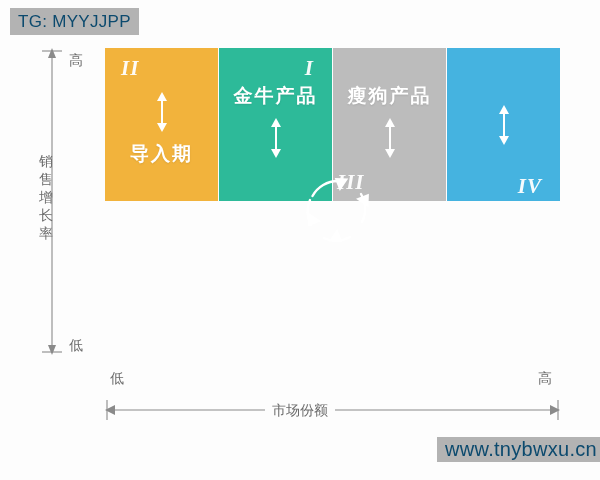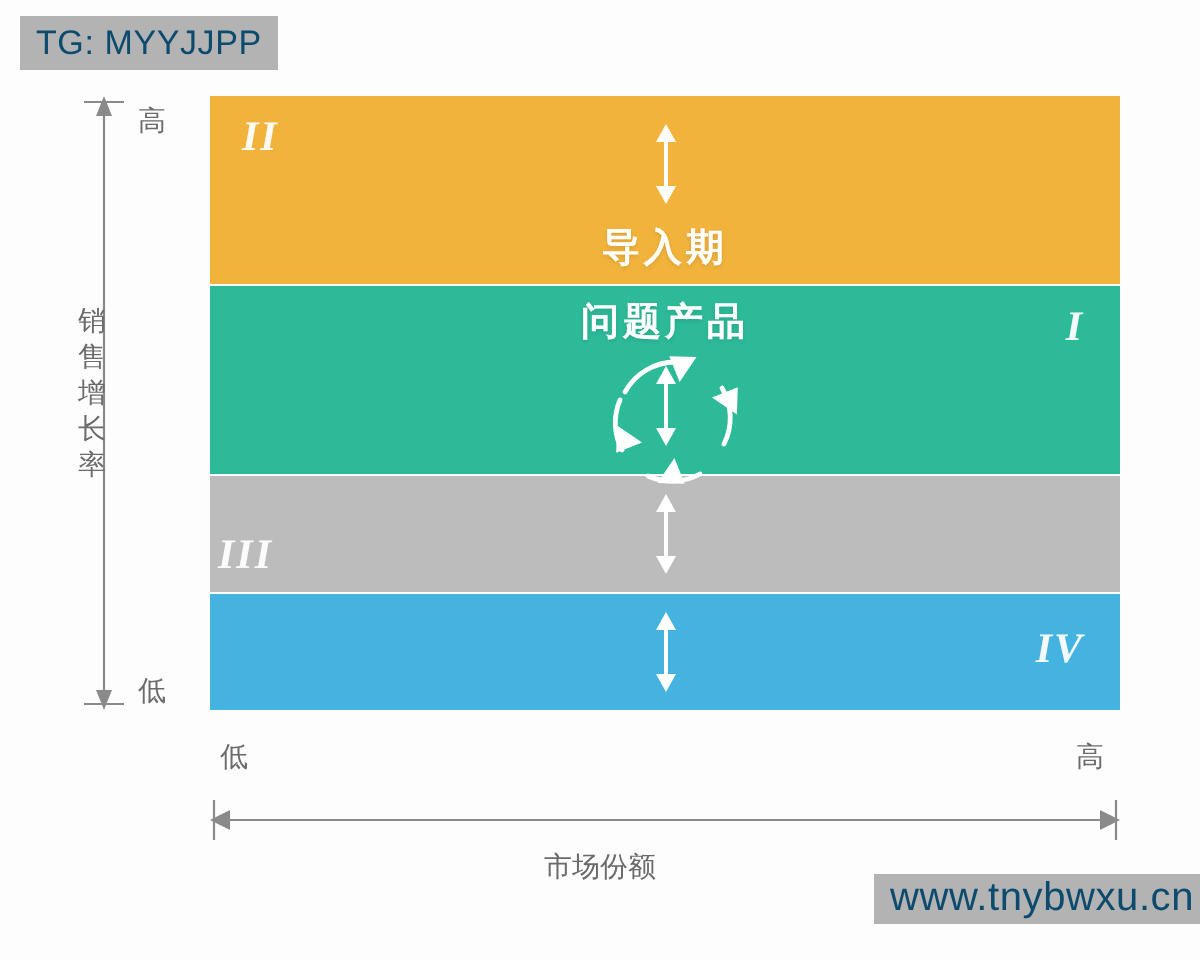--- a/index.html
+++ b/index.html
@@ -32,21 +32,21 @@
   #wm-bottom { left: 437px; top: 437px; font-size: 20px; line-height: 25px; }
 
   
   .matrix {
     position: absolute;
     left: 105px;
     top: 48px;
     width: 455px;
     height: 307px;
     display: grid;
-    grid-template-columns: 1fr;
+    grid-template-columns: 1fr 1fr 1fr 1fr;
     grid-template-rows: 1fr 1fr;
     gap: 1px;
     background: #fdfdfd;
   }
   .quad {
     position: relative;
     display: flex;
     flex-direction: column;
     align-items: center;
     justify-content: center;
@@ -78,21 +78,21 @@
     font-family: "Liberation Serif", "DejaVu Serif", serif;
     font-style: italic;
     font-size: 21px;
     font-weight: bold;
     letter-spacing: 1px;
     opacity: 0.95;
   }
   .n-tl { left: 16px;  top: 8px; }
   .n-tr { right: 18px; top: 8px; }
   .n-bl { left: 4px;  bottom: 6px; }
-  .n-br { right: 18px; bottom: 18px; }
+  .n-br { right: 18px; bottom: 2px; }
 
   
   .cycle {
     position: absolute;
     left: 298px;
     top: 170px;
     width: 80px;
     height: 80px;
     pointer-events: none;
   }
@@ -144,21 +144,20 @@
     position: absolute;
     left: 0;
     top: 400px;
     width: 600px;
     text-align: center;
     color: #6b6b6b;
     font-family: "DejaVu Sans", "Liberation Sans", sans-serif;
     font-size: 14px;
     line-height: 20px;
     background: transparent;
-    margin-top: 24px;
   }
   .x-title span {
     background: #fdfdfd;
     padding: 0 7px;
   }
 </style>
 </head>
 <body>
 
 <div class="watermark" id="wm-top">TG: MYYJJPP</div>
@@ -193,32 +192,33 @@
         <line x1="7" y1="5" x2="7" y2="35" stroke="#ffffff" stroke-width="2"></line>
         <polygon points="7,0 2,9 12,9" fill="#ffffff"></polygon>
         <polygon points="7,40 2,31 12,31" fill="#ffffff"></polygon>
       </svg>
     </div>
     <div class="q-label">导入期</div>
   </div>
 
   <div class="quad q-tr">
     <div class="numeral n-tr">I</div>
-    <div class="q-label">问题产品</div>
+    <div class="q-label">金牛产品</div>
     <div class="q-arrow">
       <svg width="14" height="40" viewBox="0 0 14 40">
         <line x1="7" y1="5" x2="7" y2="35" stroke="#ffffff" stroke-width="2"></line>
         <polygon points="7,0 2,9 12,9" fill="#ffffff"></polygon>
         <polygon points="7,40 2,31 12,31" fill="#ffffff"></polygon>
       </svg>
     </div>
   </div>
 
   <div class="quad q-bl">
     <div class="numeral n-bl">III</div>
+    <div class="q-label">瘦狗产品</div>
     <div class="q-arrow">
       <svg width="14" height="40" viewBox="0 0 14 40">
         <line x1="7" y1="5" x2="7" y2="35" stroke="#ffffff" stroke-width="2"></line>
         <polygon points="7,0 2,9 12,9" fill="#ffffff"></polygon>
         <polygon points="7,40 2,31 12,31" fill="#ffffff"></polygon>
       </svg>
     </div>
   </div>
 
   <div class="quad q-br">

